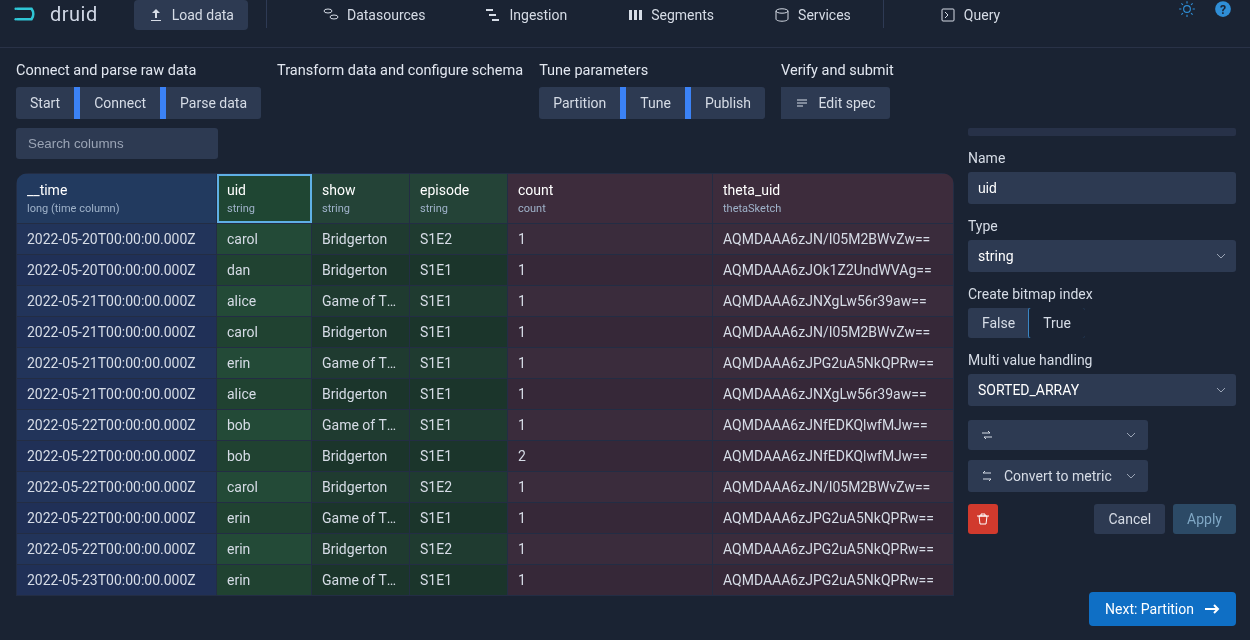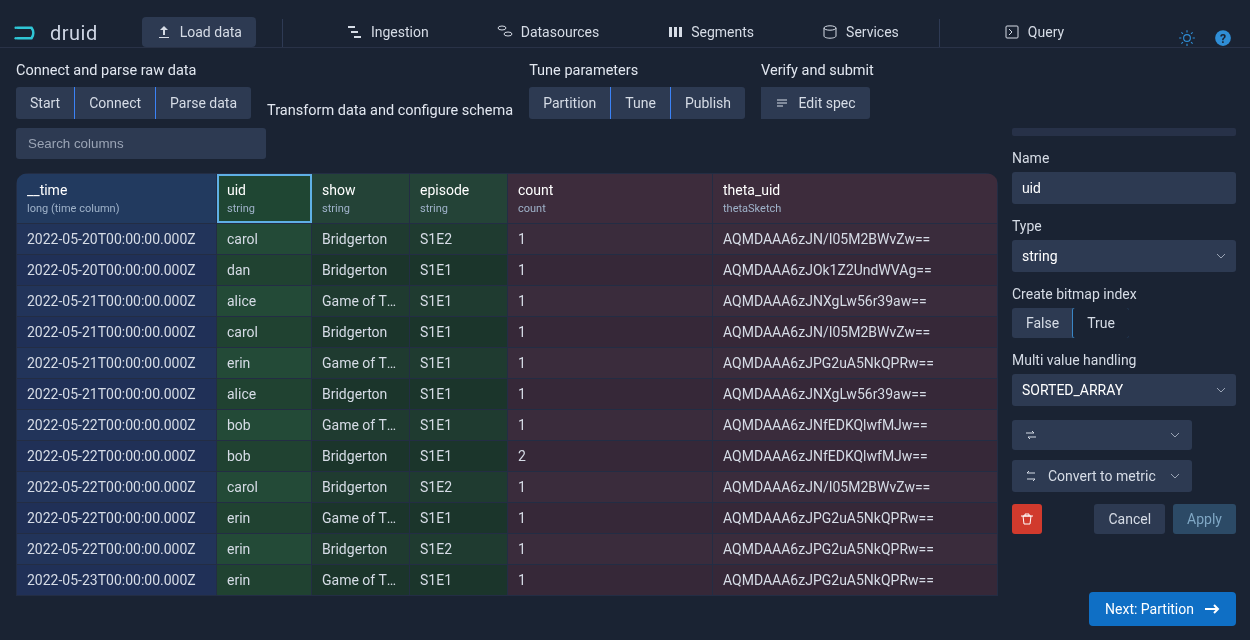--- a/index.html
+++ b/index.html
@@ -8,24 +8,24 @@
     background: #1a2333;
     color: #d6dce6;
     font-family: -apple-system, BlinkMacSystemFont, "Segoe UI", Roboto, sans-serif;
     font-size: 14px;
     overflow: hidden;
   }
 
   
   .topbar {
     height: 48px;
-    display: flex; align-items: flex-end;
+    display: flex; align-items: flex-start;
     padding: 0 18px 0 14px;
     border-bottom: 1px solid #293247;
-    gap: 16px;
+    gap: 8px;
   }
   .brand { display: flex; align-items: center; gap: 8px; margin-right: 4px; color: #fff; }
   .brand svg { width: 28px; height: 28px; }
   .brand-name { font-size: 20px; font-weight: 400; color: #cfd6e4; letter-spacing: .5px; }
   .topbtn {
     display: flex; align-items: center; gap: 8px;
     padding: 7px 14px;
     border-radius: 4px;
     color: #d6dce6;
     cursor: pointer;
@@ -35,29 +35,29 @@
   .topbtn.active { background: #2d3a52; }
   .vsep { width: 1px; height: 28px; background: #2e3a54; margin: 0 10px; }
   .topicon { width: 16px; height: 16px; flex-shrink: 0; }
   .spacer { flex: 1; }
   .right-icons { display: flex; gap: 18px; align-items: center; }
   .right-icons svg { color: #2f8ed6; }
 
   
   .wizard {
     padding: 14px 16px 12px;
-    display: flex; gap: 16px; align-items: flex-end;
+    display: flex; gap: 16px;
   }
   .wgroup { display: flex; flex-direction: column; gap: 8px; }
   .wlabel { font-size: 14.5px; color: #e2e7f0; }
   .wbtns { display: flex; }
   .wbtn {
     padding: 8px 14px;
     background: #2d3a52;
-    border-right: 1px solid #3b82f6;
+    border-right: 6px solid #3b82f6;
     cursor: pointer;
     color: #d6dce6;
     white-space: nowrap;
   }
   .wbtn:first-child { border-radius: 3px 0 0 3px; }
   .wbtn:last-child { border-right: 0; border-radius: 0 3px 3px 0; }
   .wbtn.active { background: #e9ecef; color: #1a2333; }
   .wbtn .icon { margin-right: 6px; }
 
   
@@ -65,28 +65,28 @@
     display: flex;
     position: absolute;
     top: 128px; bottom: 0; left: 0; right: 0;
   }
   .left {
     flex: 1; display: flex; flex-direction: column;
     padding: 0 0 0 16px;
     min-width: 0;
   }
   .right {
-    width: 252px; flex-shrink: 0;
+    width: 296px; flex-shrink: 0;
     padding: 0 14px 14px 14px;
     display: flex; flex-direction: column;
   }
   .right-scrub { height: 8px; width: 100%; background: #273148; margin-bottom: 14px; border-radius: 2px; }
 
   .search {
-    width: 250px;
+    width: 202px;
     background: #2d3a52;
     padding: 8px 12px;
     border: none;
     border-radius: 3px;
     color: #d6dce6;
     margin-bottom: 14px;
   }
   .search::placeholder { color: #9aa4b5; }
 
   
@@ -193,32 +193,32 @@
     <svg class="topicon" viewBox="0 0 16 16">
         <path d="M8 2 L12 6 H9v5H7V6H4z M3 13h10v1H3z" fill="#d6dce6"></path>
       </svg>
     <span>Load data</span>
   </div>
 
   <div class="vsep"></div>
 
   <div class="topbtn">
     <svg class="topicon" viewBox="0 0 16 16">
+        <ellipse cx="5" cy="4" rx="4" ry="2" fill="none" stroke="#d6dce6"></ellipse>
+        <ellipse cx="11" cy="10" rx="4" ry="2" fill="none" stroke="#d6dce6"></ellipse>
+      </svg>
+    <span>Datasources</span>
+  </div>
+  <div class="topbtn">
+    <svg class="topicon" viewBox="0 0 16 16">
         <rect x="1" y="2" width="7" height="2" fill="#d6dce6"></rect>
         <rect x="4" y="7" width="7" height="2" fill="#d6dce6"></rect>
         <rect x="7" y="12" width="7" height="2" fill="#d6dce6"></rect>
       </svg>
     <span>Ingestion</span>
-  </div>
-  <div class="topbtn">
-    <svg class="topicon" viewBox="0 0 16 16">
-        <ellipse cx="5" cy="4" rx="4" ry="2" fill="none" stroke="#d6dce6"></ellipse>
-        <ellipse cx="11" cy="10" rx="4" ry="2" fill="none" stroke="#d6dce6"></ellipse>
-      </svg>
-    <span>Datasources</span>
   </div>
   <div class="topbtn">
     <svg class="topicon" viewBox="0 0 16 16">
         <rect x="2" y="3" width="3" height="10" fill="#d6dce6"></rect>
         <rect x="7" y="3" width="3" height="10" fill="#d6dce6"></rect>
         <rect x="12" y="3" width="3" height="10" fill="#d6dce6"></rect>
       </svg>
     <span>Segments</span>
   </div>
   <div class="topbtn">

